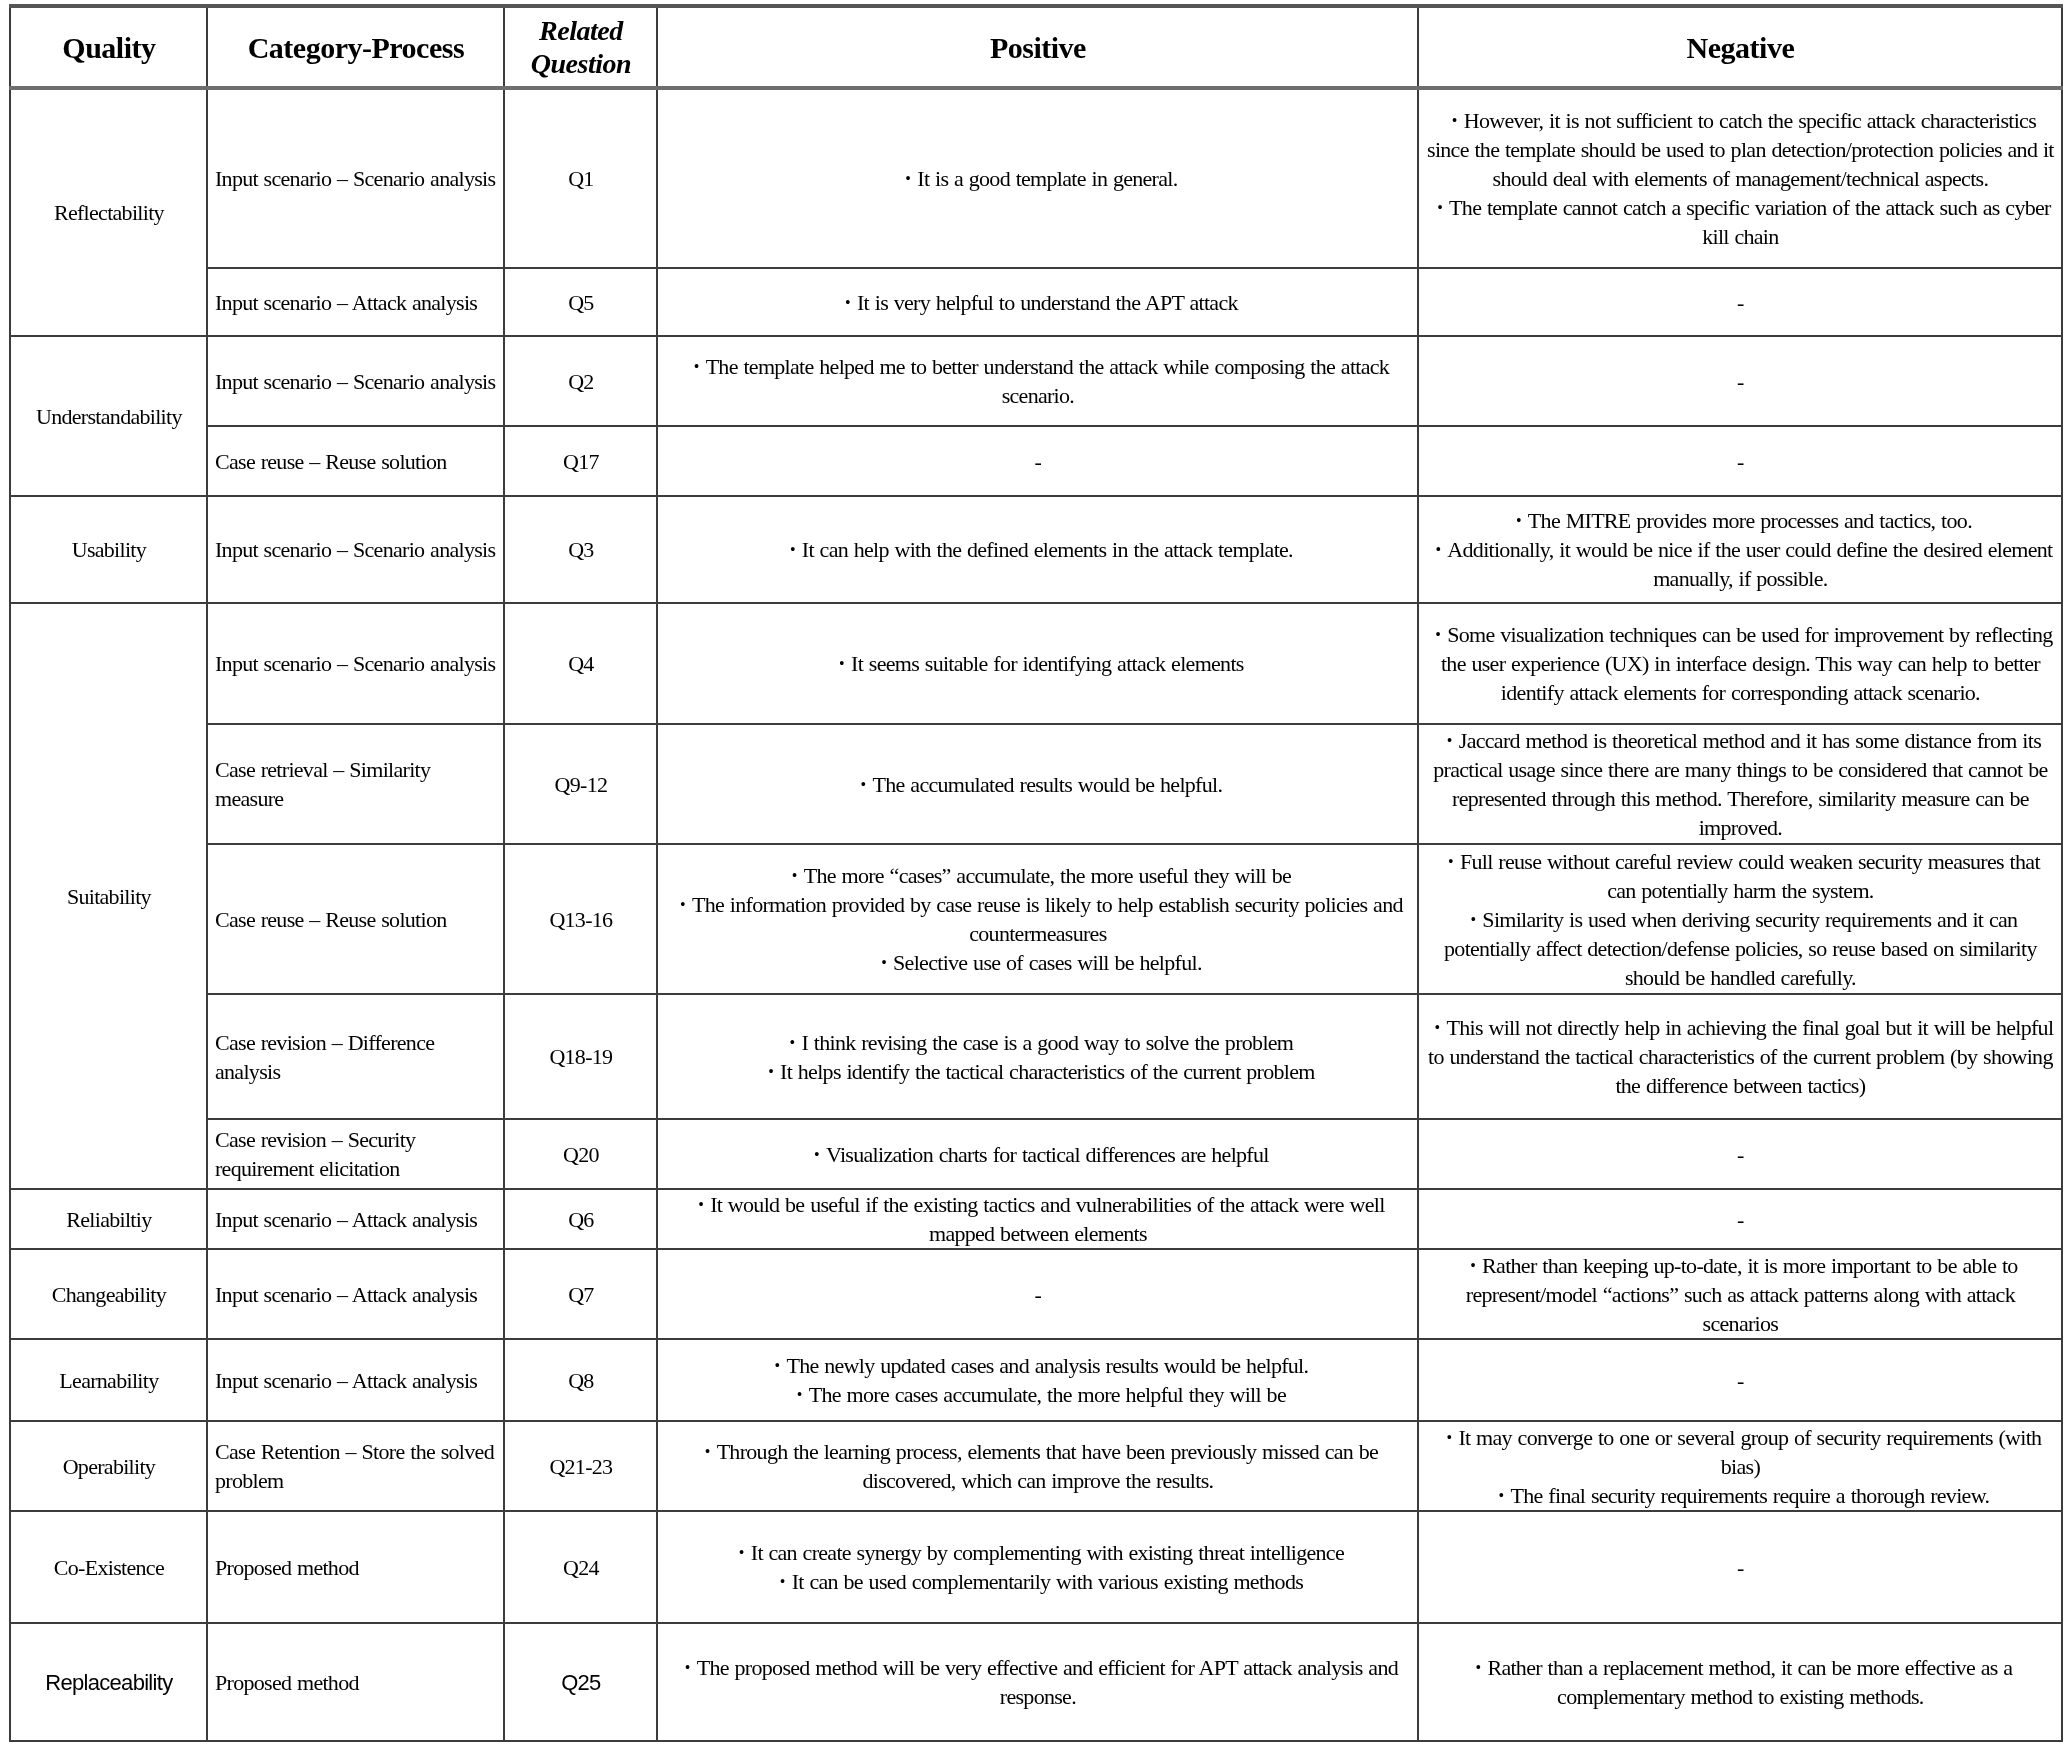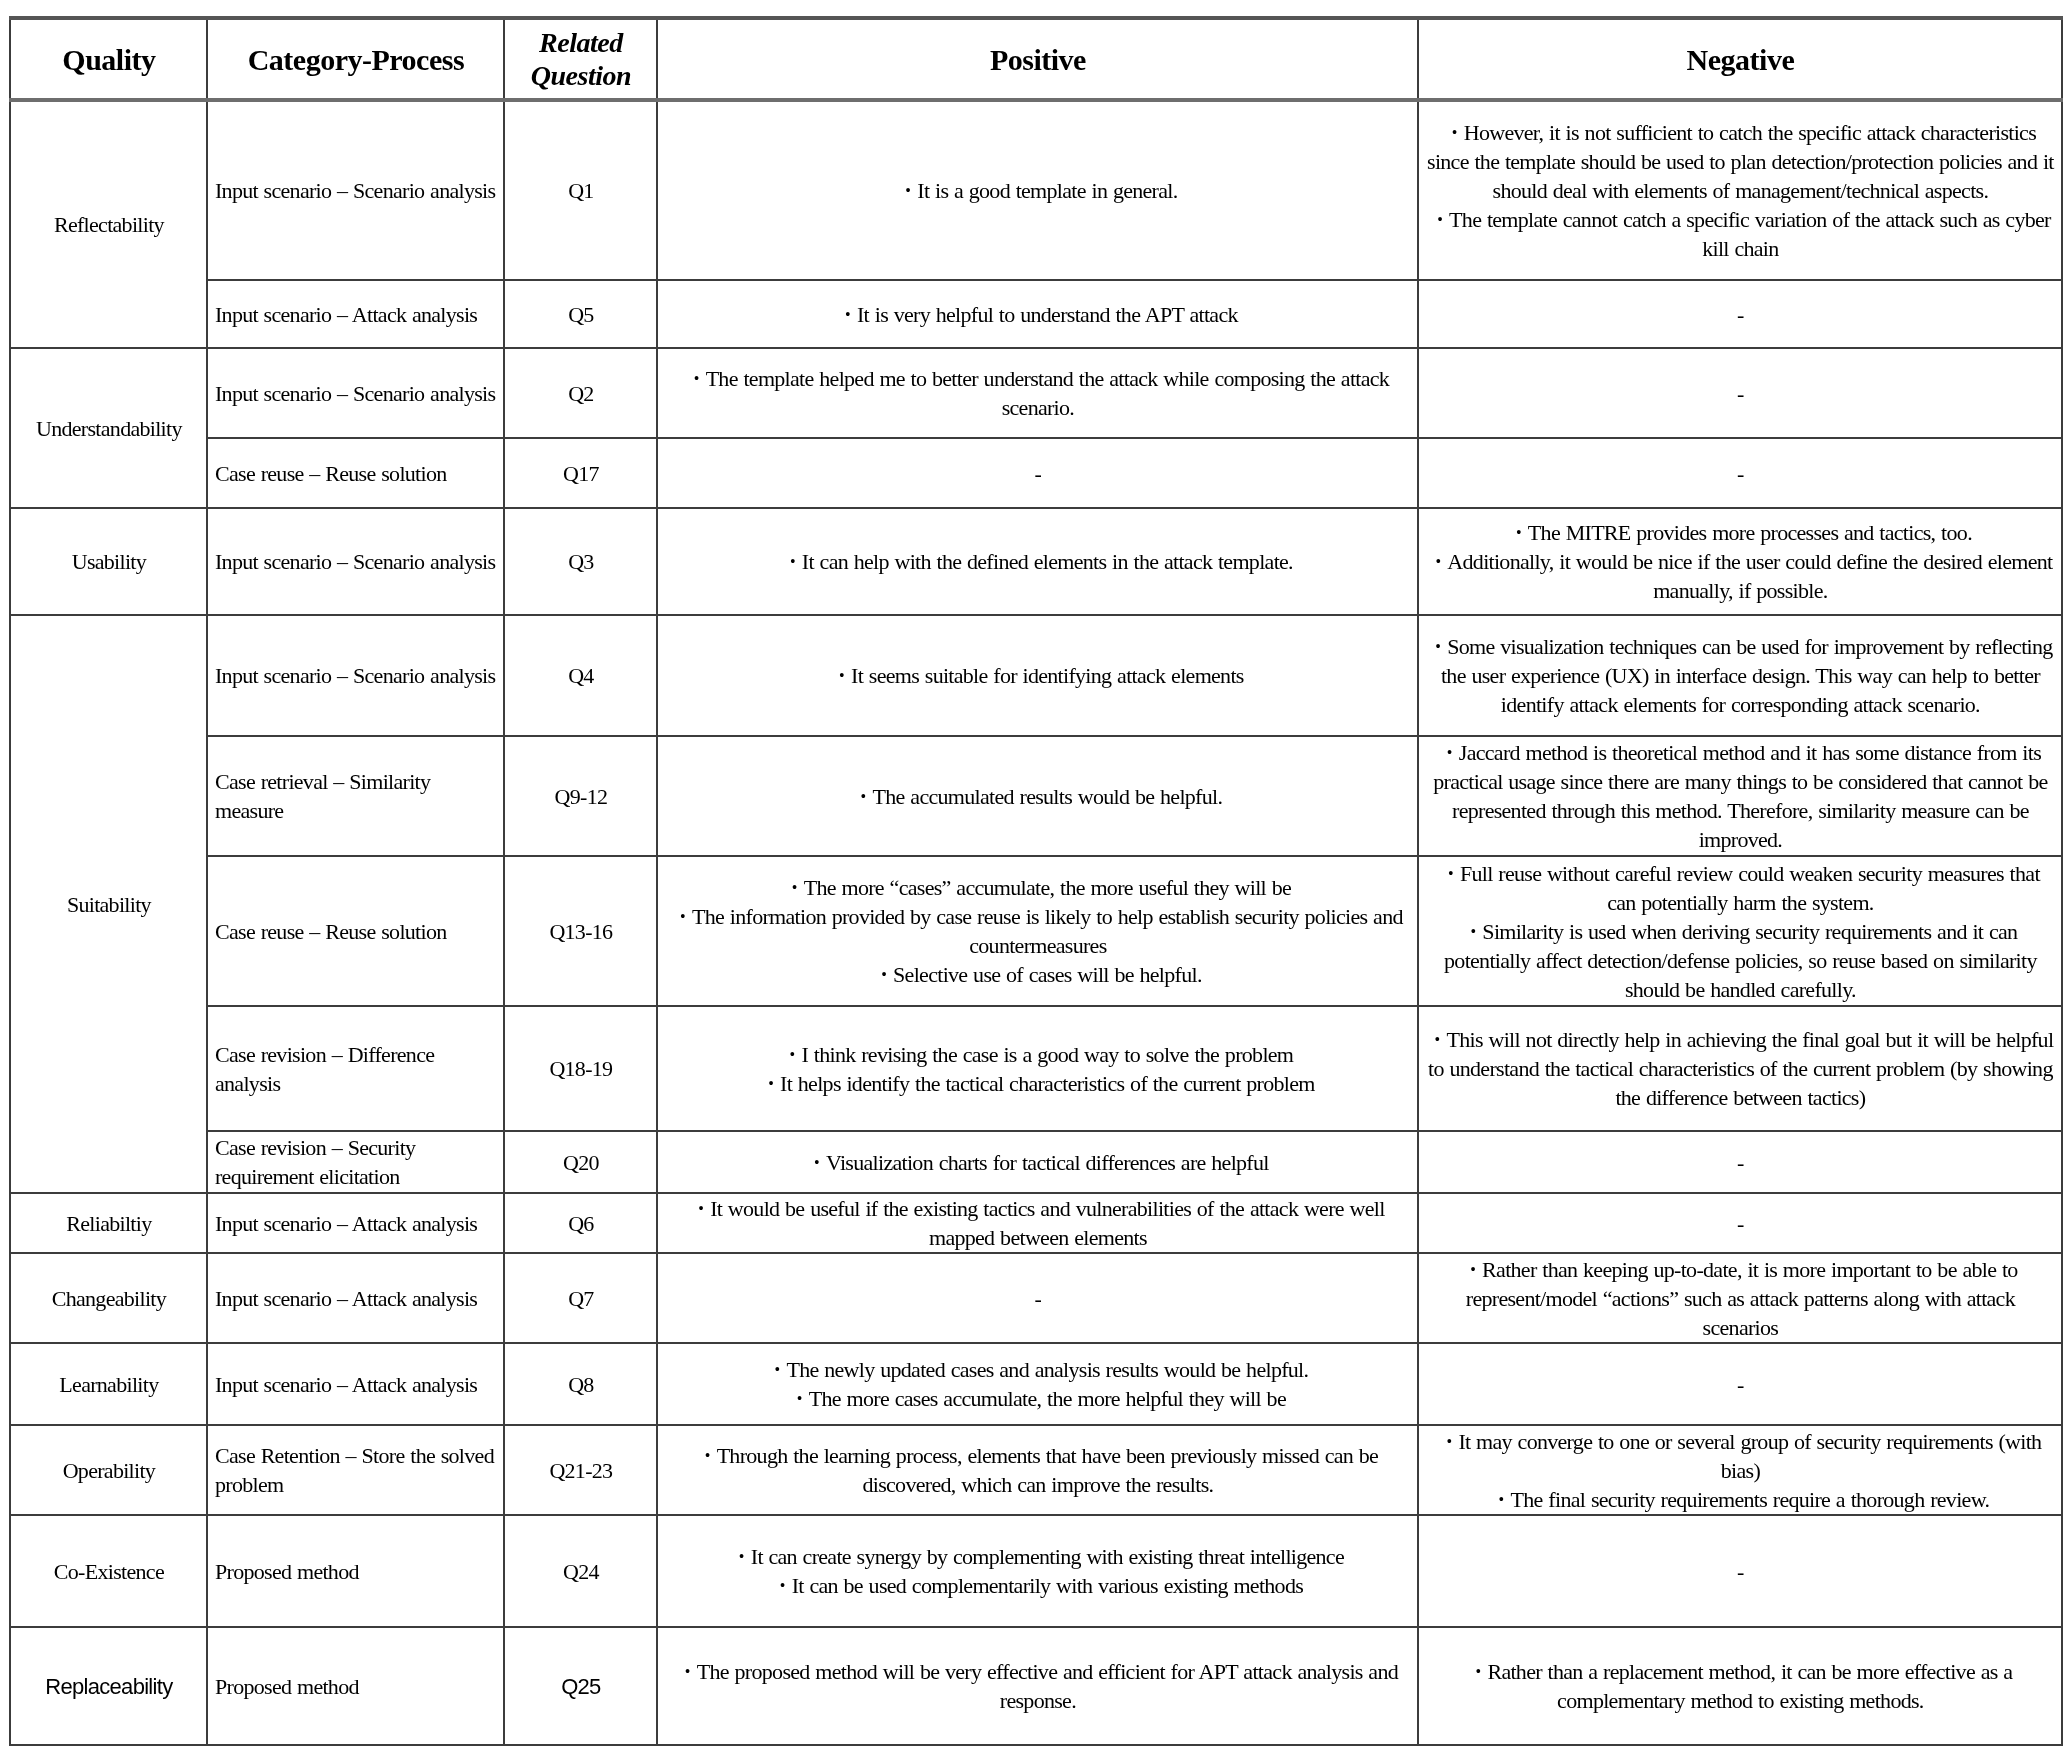--- a/index.html
+++ b/index.html
@@ -1,18 +1,18 @@
 <!DOCTYPE html>
 <html style="font-size:7.5px"><head>
 <meta charset="utf-8">
 <style>
   html, body { margin:0; padding:0; background:#ffffff; }
   body { width:2066px; height:1758px; position:relative; overflow:hidden;
          font-family:"Liberation Serif", serif; color:#000; }
-  #tbl { position:absolute; left:9.4px; top:16px; border-collapse:collapse;
+  #tbl { position:absolute; left:9.4px; top:4px; border-collapse:collapse;
          table-layout:fixed; width:2052px; }
   #tbl col.c-quality { width:197px; }
   #tbl col.c-cat { width:297px; }
   #tbl col.c-q { width:153px; }
   #tbl col.c-pos { width:761px; }
   #tbl col.c-neg { width:644px; }
   #tbl td, #tbl th { border:2.4px solid #3c3c3c; padding:0 6.6px; vertical-align:middle;
          font-size:22px; line-height:29px; letter-spacing:-0.7px; word-spacing:0.9px; }
   #tbl th { font-weight:bold; font-size:30px; line-height:35px; text-align:center;
          letter-spacing:-0.5px; border-bottom:4.2px solid #6e6e6e; border-top:4.2px solid #555; }
@@ -131,21 +131,21 @@
         <td class="cat"> Case revision – Difference analysis</td>
         <td class="q">Q18-19</td>
         <td class="pos">
           <span class="bullet-line">I think revising the case is a good way to solve the problem</span>
           <span class="bullet-line">It helps identify the tactical characteristics of the current problem</span>
         </td>
         <td class="neg">
           <span class="bullet-line">This will not directly help in achieving the final goal but it will be helpful to understand the tactical characteristics of the current problem (by showing the difference between tactics)</span>
         </td>
       </tr>
-      <tr style="height: 62px;">
+      <tr style="height: 70px;">
         <td class="cat">Case revision – Security requirement elicitation</td>
         <td class="q">Q20</td>
         <td class="pos">
           <span class="bullet-line">Visualization charts for tactical differences are helpful</span>
         </td>
         <td class="dash">-</td>
       </tr>
       <tr style="height: 52px;">
         <td class="quality" rowspan="1">Reliabiltiy</td>
         <td class="cat">Input scenario – Attack analysis</td>

